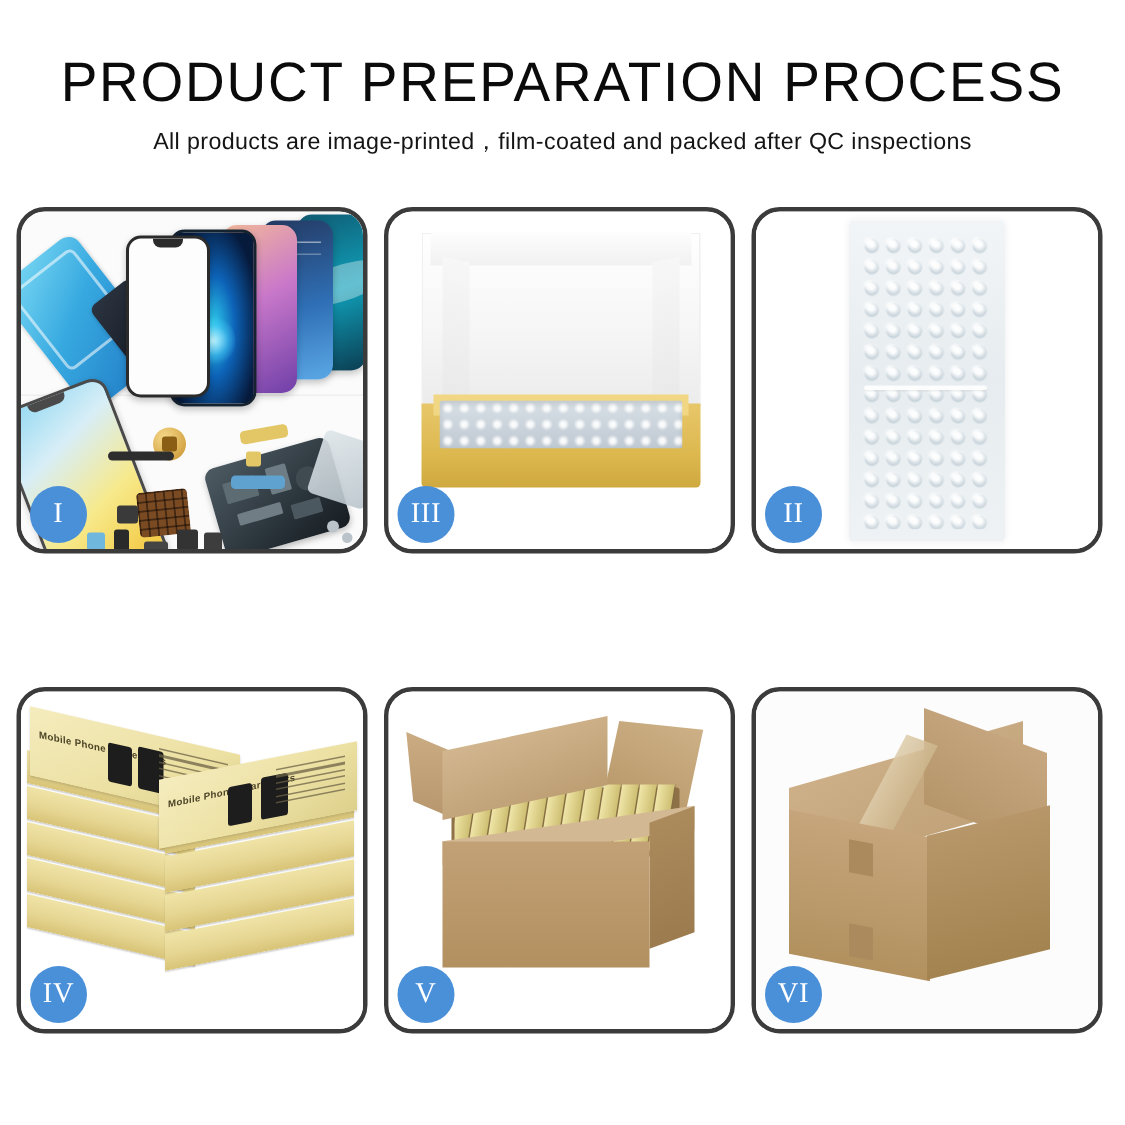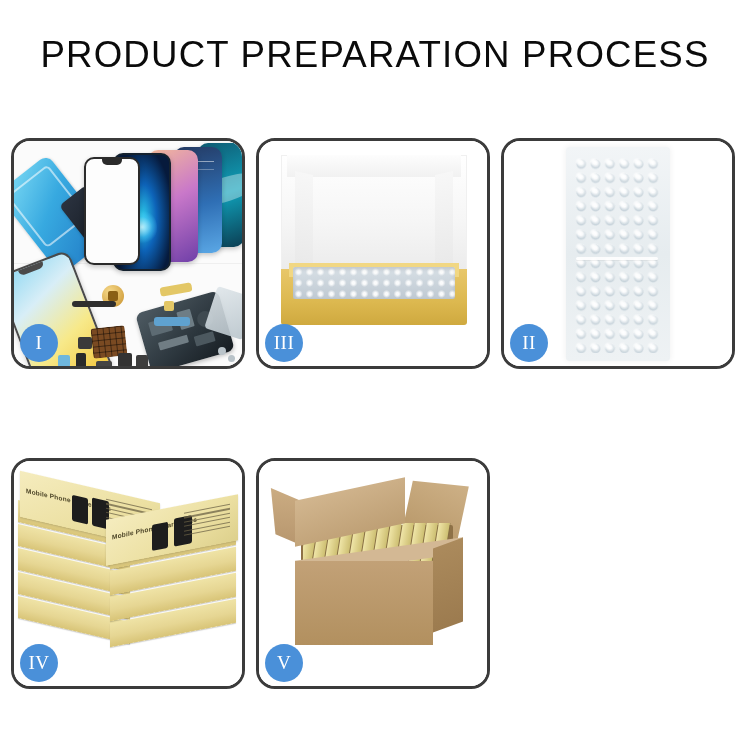--- a/index.html
+++ b/index.html
@@ -332,20 +332,21 @@
              background: linear-gradient(180deg, rgba(240,240,240,.95), rgba(226,226,226,.2));
              transform: skewY(-14deg); border-radius:2px; z-index:-1; }
 </style>
 </head>
 <body>
 
 <div class="page">
 
   <div class="header">
     <div class="title">PRODUCT PREPARATION PROCESS</div>
+    <div class="subtitle">All products are image-printed，film-coated and packed after QC inspections</div>
   </div>
 
   <div class="grid">
 
     <div class="panel p1">
       <div class="panel-inner">
         <div class="stage">
           <div class="lineA"></div>
 
           <div class="phoneback pb1"></div>
@@ -484,15 +485,30 @@
           </div>
           <div class="cTopRim"></div>
           <div class="flapTopL"></div>
           <div class="cSideR"></div>
           <div class="cf"></div>
         </div>
       </div>
       <div class="badge">V</div>
     </div>
 
+    <div class="panel p6">
+      <div class="panel-inner">
+        <div class="stage">
+          <div class="bagEdge"></div>
+          <div class="sealTop"></div>
+          <div class="sealTop2"></div>
+          <div class="tape"></div>
+          <div class="sealFrontL"></div>
+          <div class="sealFrontR"></div>
+          <div class="ts1"></div>
+          <div class="ts2"></div>
+        </div>
+      </div>
+      <div class="badge">VI</div>
+    </div>
 
   </div>
 </div>
 
 </body></html>

